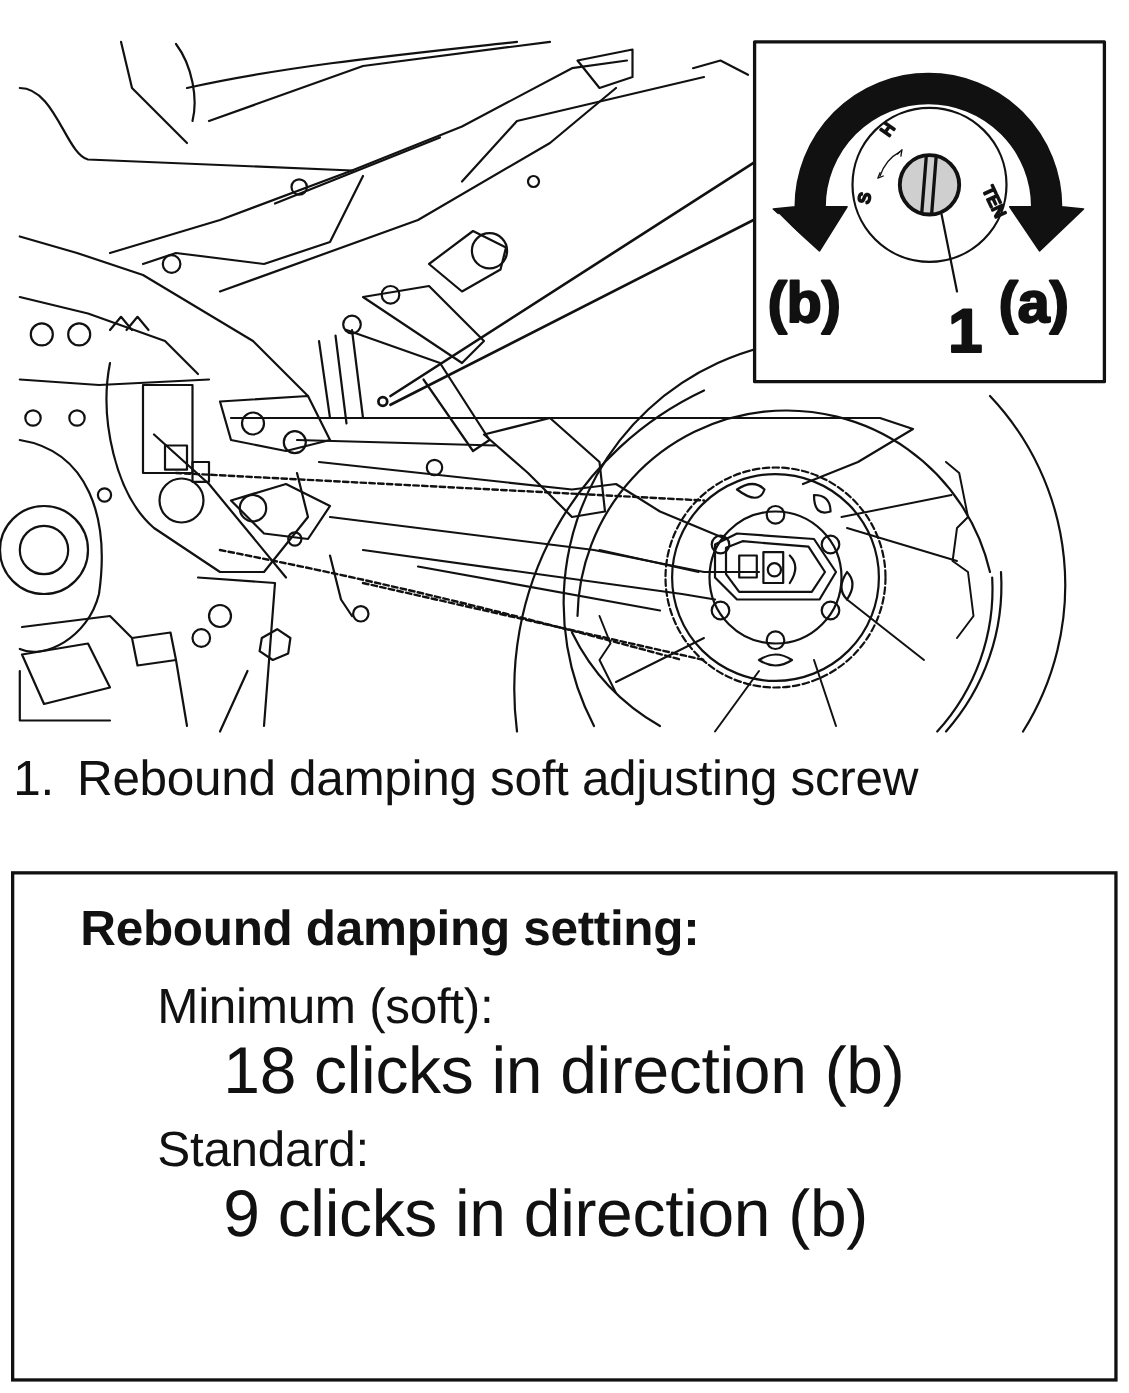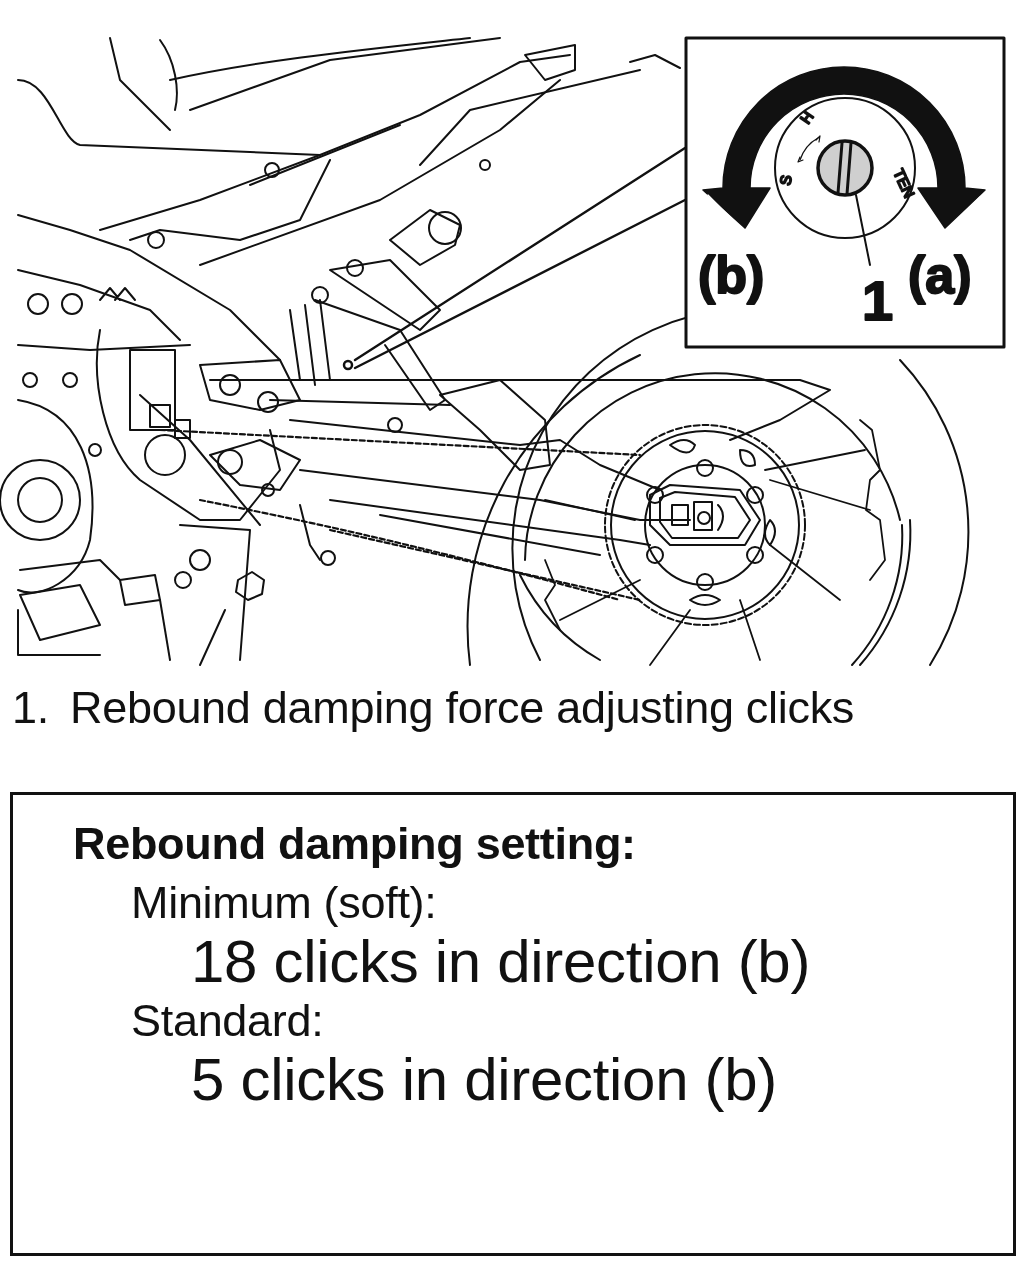--- a/index.html
+++ b/index.html
@@ -10,21 +10,21 @@
   .inset-label { font-family: "Liberation Sans", sans-serif; font-weight: bold; fill: #111; }
   .dial-text { font-family: "Liberation Sans", sans-serif; font-size: 15px; fill: #111; }
   .caption { position: absolute; left: 12px; top: 680px; font-size: 45px; line-height: 56px;
              letter-spacing: -0.3px; white-space: nowrap; }
   .caption .num { display: inline-block; width: 58px; }
   .spec-box { position: absolute; left: 10px; top: 792px; width: 1000px; height: 458px;
               border: 3px solid #111; box-sizing: content-box; }
   .spec-title { position: absolute; left: 60px; top: 20px; font-size: 45px; font-weight: bold;
                 line-height: 58px; white-space: nowrap; letter-spacing: -0.3px; text-align: right; }
   .spec-list { position: absolute; left: 118px; top: 78px; margin: 0; padding: 0; list-style: none; }
-  .spec-item { margin: 0; padding: 0; }
+  .spec-item { margin: 12px; padding: 0; }
   .spec-label { font-size: 45px; line-height: 59px; white-space: nowrap; letter-spacing: -0.3px; display: block; }
   .spec-value { font-size: 60px; line-height: 59px; white-space: nowrap; letter-spacing: -0.3px;
                 display: block; padding-left: 60px; }
 </style>
 </head>
 <body>
 
 <div class="illustration">
   <svg width="1026" height="670" viewBox="0 0 1026 670" xmlns="http://www.w3.org/2000/svg" fill="none" stroke="#111" stroke-width="2" stroke-linejoin="round" stroke-linecap="round">
 
@@ -181,30 +181,30 @@
       <path d="M 800 160 q 5 -15 18 -22" stroke-width="1.2"></path>
       <path d="M 816 140 l 4 -4 l -1 6 M 800 157 l -2 5 l 5 -2" stroke-width="1.2"></path>
       <text class="inset-label" x="698" y="293" font-size="52">(b)</text>
       <text class="inset-label" x="862" y="320" font-size="56">1</text>
       <text class="inset-label" x="908" y="293" font-size="52">(a)</text>
     </g>
   </svg>
 </div>
 
 <div class="caption">
-  <span class="num">1.</span><span>Rebound damping force adjusting clicks</span>
+  <span class="num">1.</span><span>Rebound damping soft adjusting screw</span>
 </div>
 
 <div class="spec-box">
   <div class="spec-title">Rebound damping setting:</div>
   <ul class="spec-list">
     <li class="spec-item">
       <span class="spec-label">Minimum (soft):</span>
       <span class="spec-value">18 clicks in direction (b)</span>
     </li>
     <li class="spec-item">
       <span class="spec-label">Standard:</span>
-      <span class="spec-value">5 clicks in direction (b)</span>
+      <span class="spec-value">9 clicks in direction (b)</span>
     </li>
     <li class="spec-item">
     </li>
   </ul>
 </div>
 
 </body></html>

